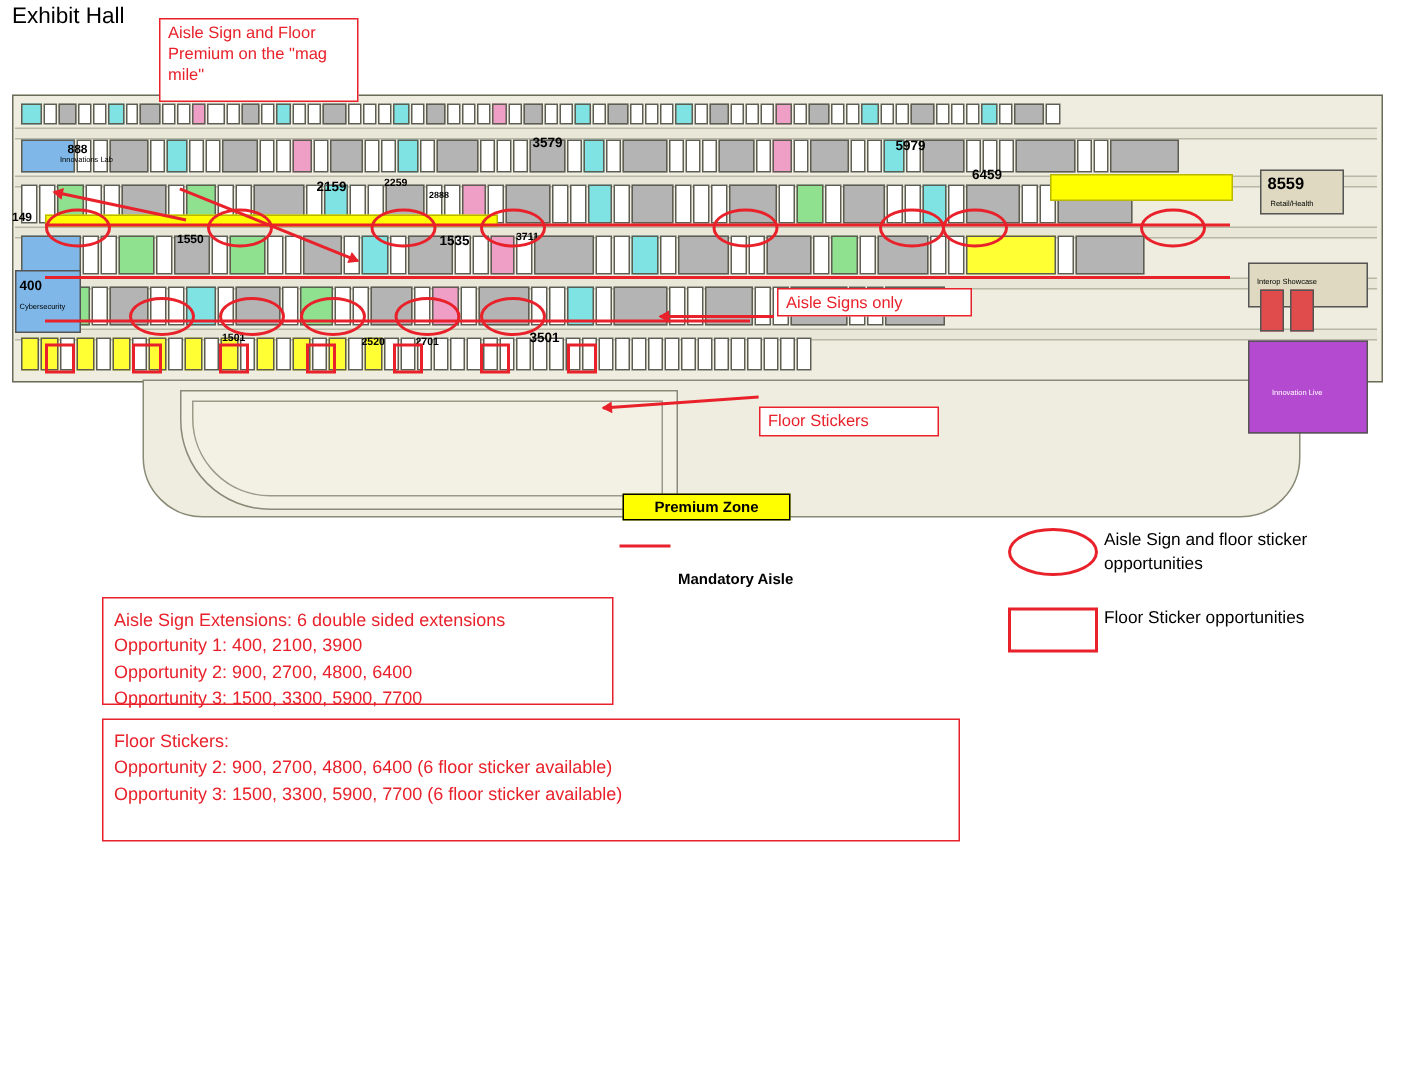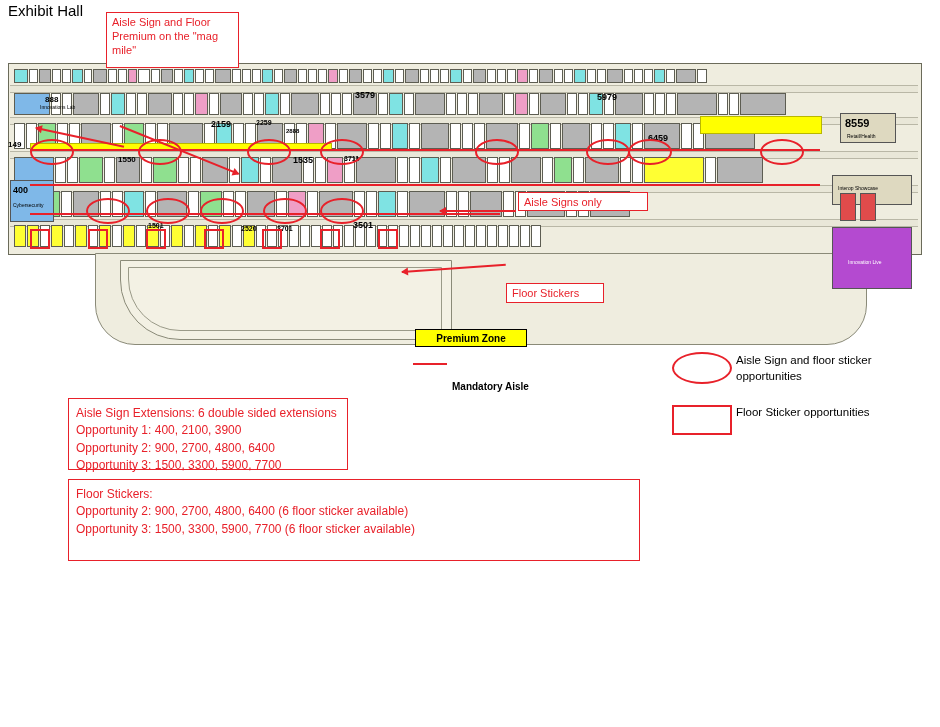--- a/index.html
+++ b/index.html
@@ -136,34 +136,34 @@
     background: #ffffff;
     color: #e8212a;
     font-size: 11px;
     line-height: 1.25;
     padding: 3px 5px;
     box-sizing: border-box;
     font-family: "Liberation Sans", sans-serif;
   }
   .callout-magmile { left: 106px; top: 12px; width: 133px; height: 56px; }
   .callout-aisleonly { left: 518px; top: 192px; width: 130px; height: 19px; }
-  .callout-floorstickers { left: 506px; top: 271px; width: 98px; height: 20px; margin-top: 12px; }
+  .callout-floorstickers { left: 506px; top: 271px; width: 120px; height: 20px; }
 
   .legend-box {
     position: absolute;
     border: 1px solid #e8212a;
     color: #e8212a;
     font-size: 12px;
     line-height: 1.45;
     padding: 6px 7px;
     box-sizing: border-box;
     background: #fff;
     font-family: "Liberation Sans", sans-serif;
   }
-  .legend-extensions { left: 68px; top: 398px; width: 280px; height: 72px; }
+  .legend-extensions { left: 68px; top: 398px; width: 341px; height: 72px; }
   .legend-stickers  { left: 68px; top: 479px; width: 572px; height: 82px; }
 
   .premium-chip {
     position: absolute;
     left: 415px; top: 329px; width: 110px; height: 16px;
     background: #ffff00;
     border: 1px solid #000;
     font-size: 10px;
     font-weight: bold;
     color: #000;
@@ -557,21 +557,21 @@
   <div class="booth-big" style="left:211px;top:64px;font-size:9px;">2159</div>
   <div class="booth-big" style="left:256px;top:64px;font-size:7px;">2259</div>
   <div class="booth-big" style="left:241px;top:170px;font-size:7px;">2520</div>
   <div class="booth-big" style="left:277px;top:170px;font-size:7px;">2701</div>
   <div class="booth-big" style="left:286px;top:73px;font-size:6px;">2888</div>
   <div class="booth-big" style="left:293px;top:100px;font-size:9px;">1535</div>
   <div class="booth-big" style="left:353px;top:165px;font-size:9px;">3501</div>
   <div class="booth-big" style="left:355px;top:35px;font-size:9px;">3579</div>
   <div class="booth-big" style="left:344px;top:100px;font-size:7px;">3711</div>
   <div class="booth-big" style="left:597px;top:37px;font-size:9px;">5979</div>
-  <div class="booth-big" style="left:648px;top:78px;font-size:9px;">6459</div>
+  <div class="booth-big" style="left:648px;top:56px;font-size:9px;">6459</div>
 
   <div class="bigblock bt-tan" style="left:840px;top:58px;width:56px;height:30px;"></div>
   <div class="booth-big" style="left:845px;top:62px;font-size:11px;">8559</div>
   <div class="booth-label" style="left:847px;top:79px;">Retail/Health</div>
 
   <div class="aisle-line" style="left:30px;top:94px;width:790px;"></div>
   <div class="aisle-line" style="left:30px;top:129px;width:790px;"></div>
   <div class="aisle-line" style="left:30px;top:158px;width:470px;"></div>
 
   <div class="ellipse" style="left:30px;top:84px;width:40px;height:22px;"></div>

